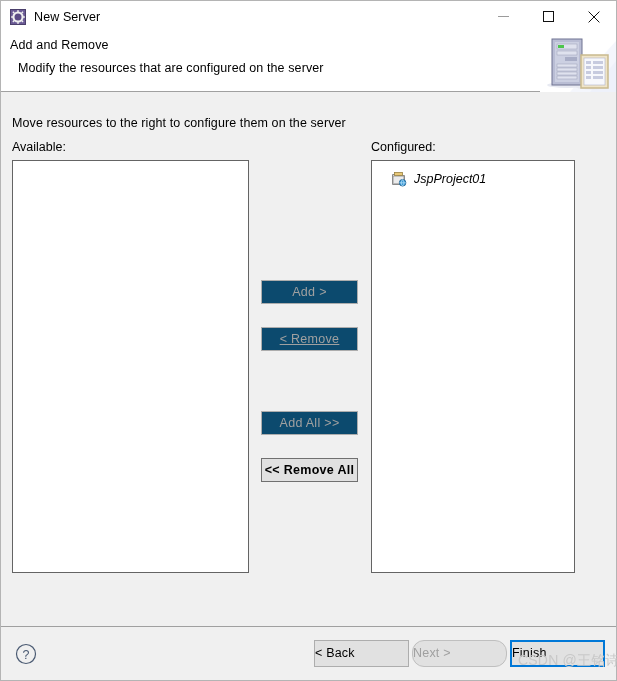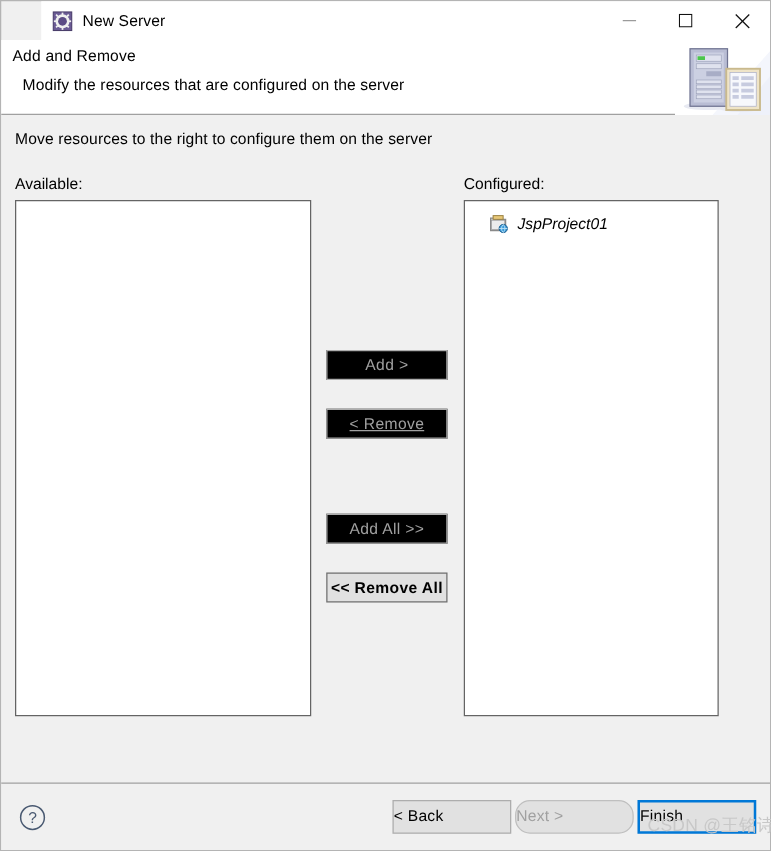--- a/index.html
+++ b/index.html
@@ -25,21 +25,20 @@
   }
 
   
   .titlebar {
     height: 31px;
     background: #ffffff;
     display: flex;
     align-items: center;
     flex: 0 0 auto;
     position: relative;
-    margin-left: 32px;
   }
   .titlebar-icon {
     width: 16px; height: 16px;
     margin-left: 9px; margin-right: 8px;
     position: relative;
     flex: 0 0 auto;
   }
   .title-text {
     font-size: 12.5px;
     color: #000000;
@@ -89,21 +88,21 @@
 
   
   .body {
     flex: 1 1 auto;
     background: #f0f0f0;
     position: relative;
     padding: 0;
   }
   .instruction {
     position: absolute;
-    left: 11px; top: 12px;
+    left: 11px; top: 24px;
     font-size: 12.5px;
     color: #000000;
     letter-spacing: 0.1px;
   }
   .col-label {
     position: absolute;
     font-size: 12.5px;
     color: #000000;
   }
   .label-available { left: 11px; top: 48px; }
@@ -147,21 +146,21 @@
     width: 100px;
   }
   .mid-btn {
     display: block;
     width: 97px; height: 24px;
     font-family: "Liberation Sans", sans-serif;
     font-size: 12.5px;
     text-align: center;
     line-height: 22px;
     border: 1px solid #adadad;
-    background: #000000;
+    background: #0c4a6e;
     color: #a0a0a0;
     margin: 0;
     padding: 0;
     letter-spacing: 0.3px;
   }
   .mid-btn.enabled {
     border: 1px solid #707070;
     background: #e1e1e1;
     color: #000000;
     font-weight: bold;

